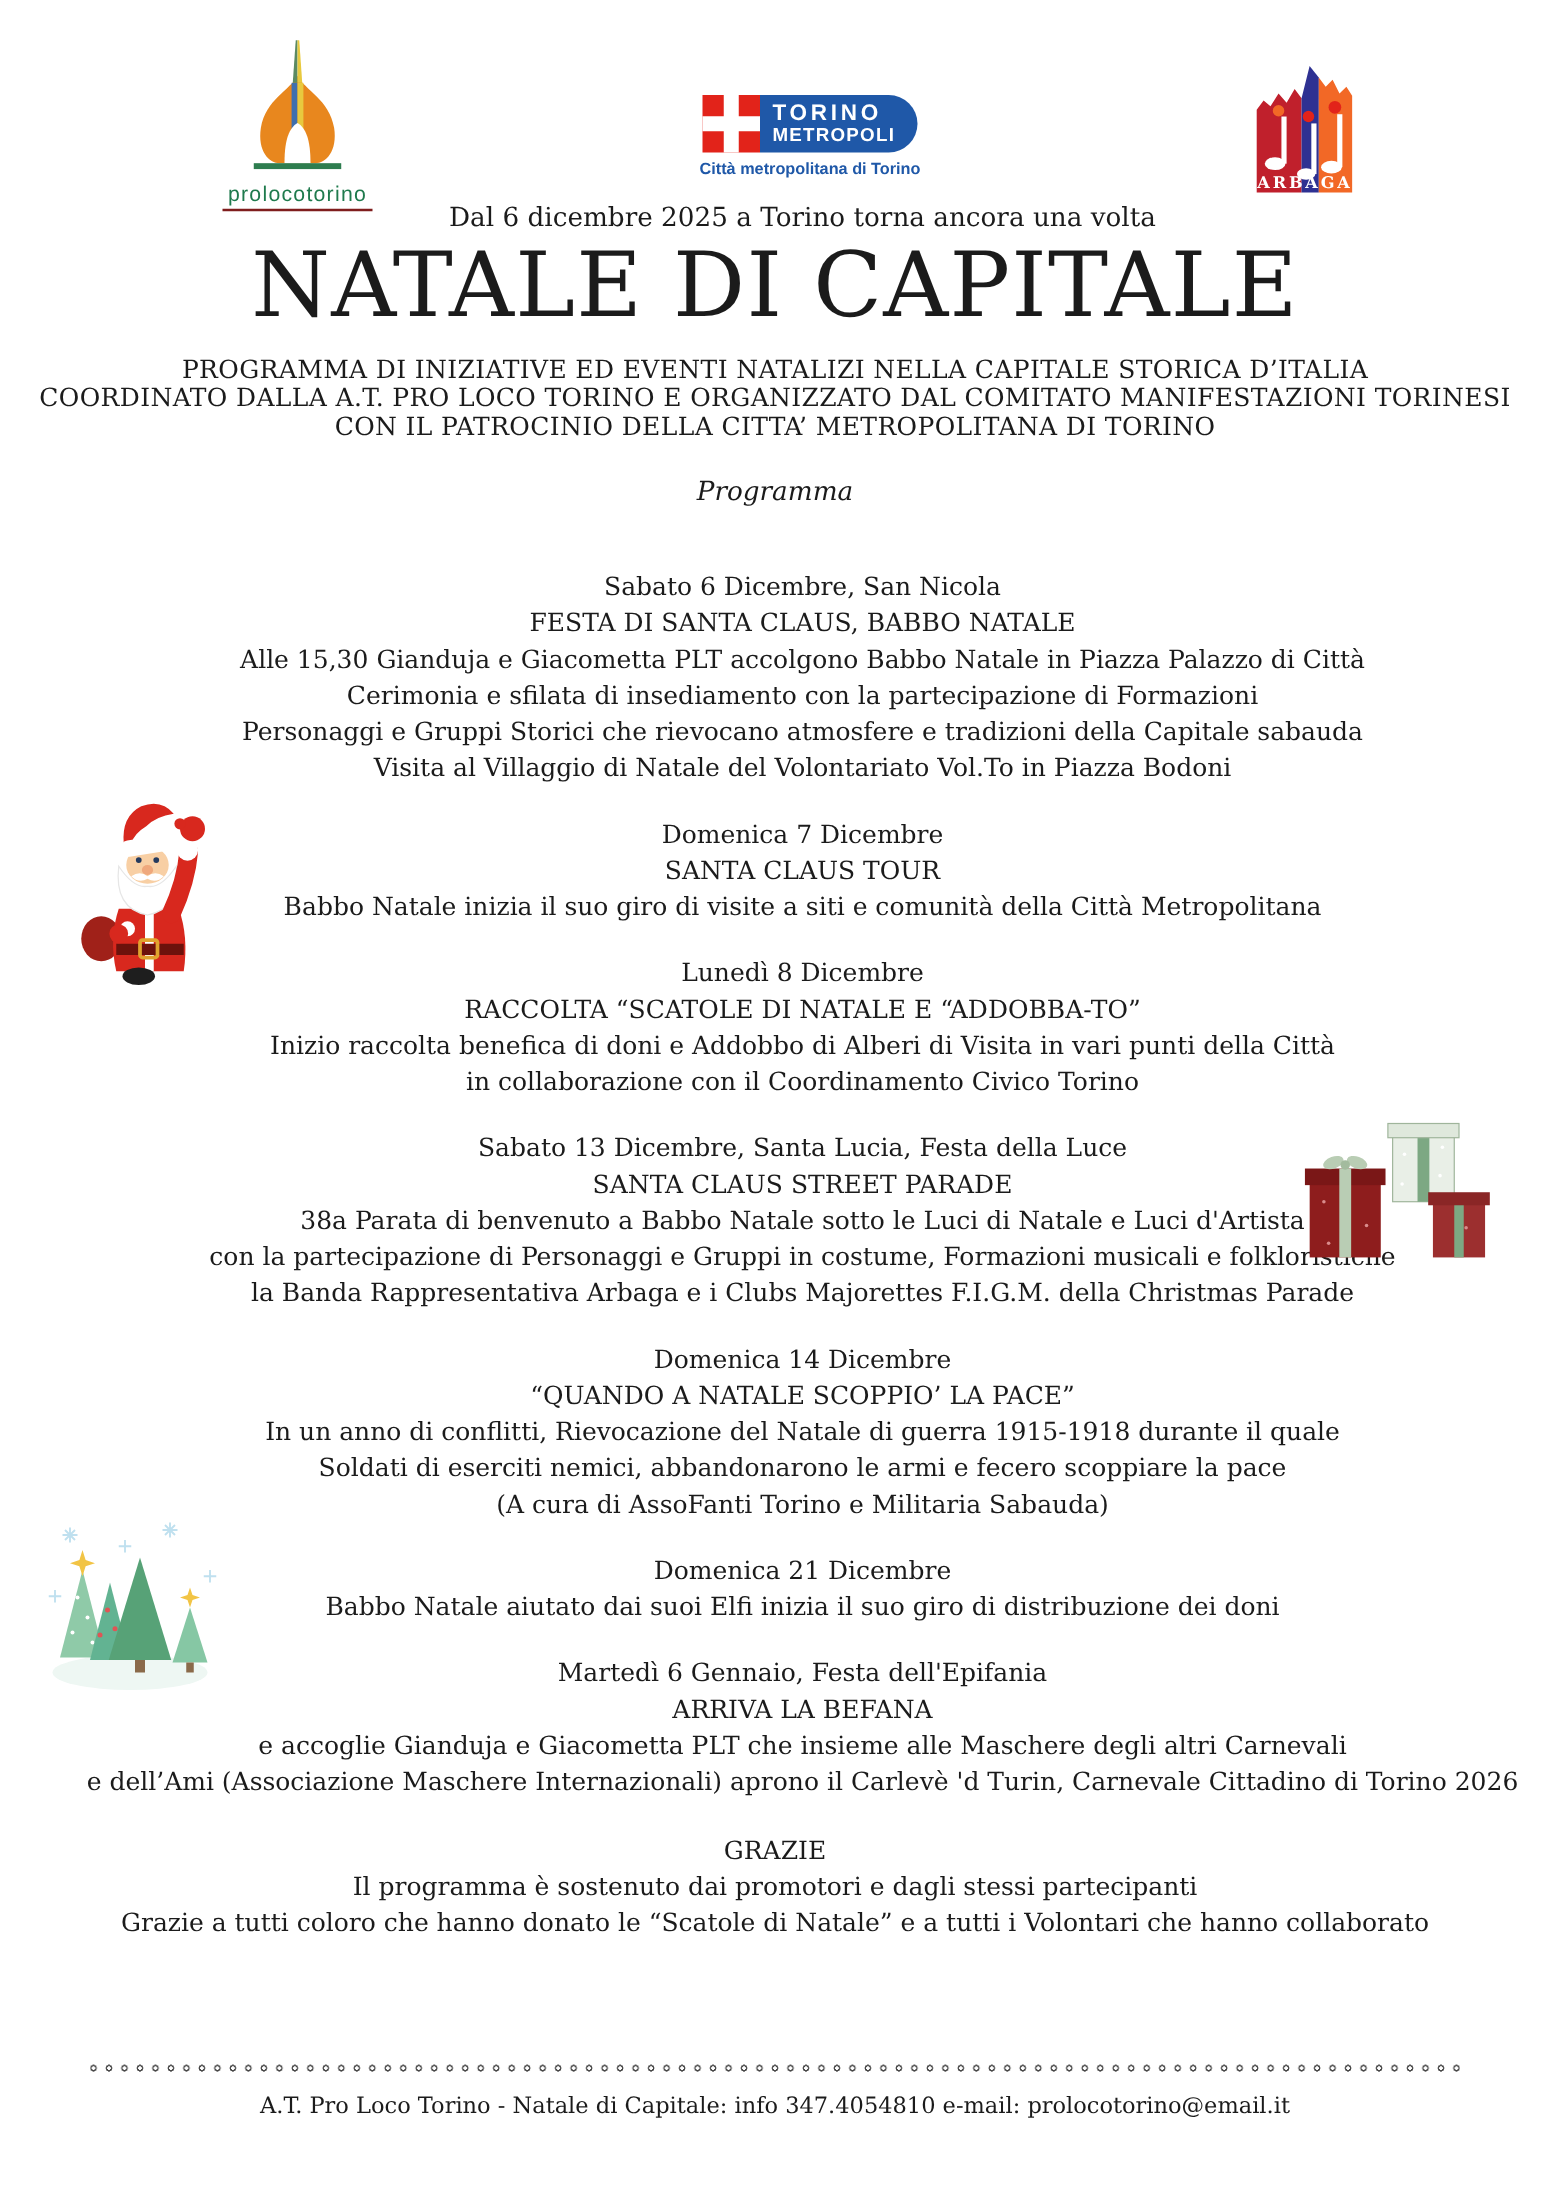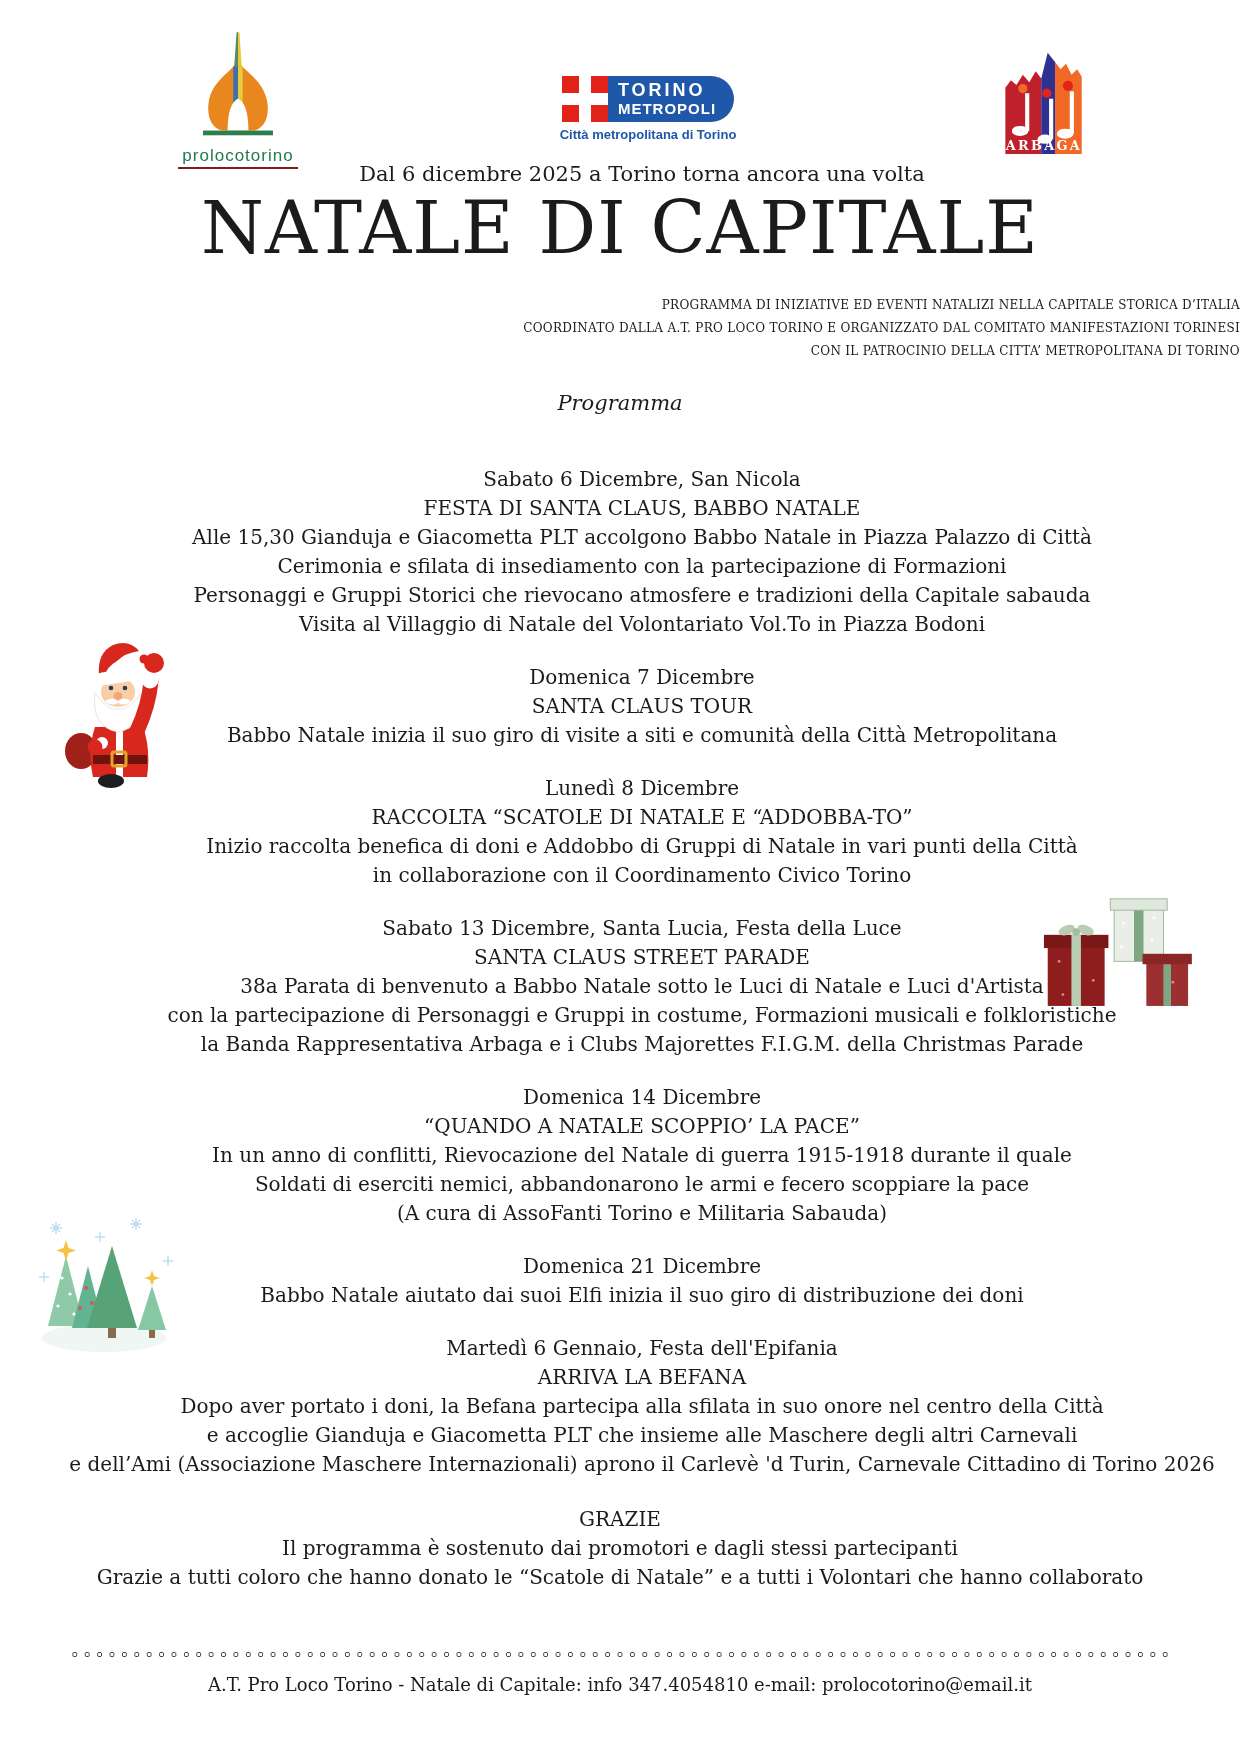--- a/index.html
+++ b/index.html
@@ -22,21 +22,21 @@
            font-family:"Liberation Sans",sans-serif;font-weight:bold;text-align:left;
            padding:5px 18px 0 10px;}
   .tm-line1{font-size:18px;letter-spacing:3px;line-height:19px;}
   .tm-line2{font-size:15px;letter-spacing:1px;line-height:17px;}
   .tm-caption{color:#1f58a8;font-family:"Liberation Sans",sans-serif;font-weight:bold;
               font-size:13px;margin-top:5px;}
   .logo-arbaga{margin-top:12px;}
   
   .tagline{font-size:21px;margin-top:16px;margin-left:44px;}
   .title{margin:4px 0 0 0;font-size:72px;font-weight:400;line-height:1.08;letter-spacing:1px;}
-  .subtitles{margin-top:26px;font-size:12px;line-height:23px;letter-spacing:.3px;text-align:right;}
+  .subtitles{margin-top:16px;font-size:20px;line-height:23px;letter-spacing:.3px;}
   .programma{margin-top:28px;font-size:21px;font-style:italic;}
   
   .events{margin-top:50px;padding-left:44px;}
   .event{margin-top:24px;}
   .event:first-child{margin-top:0;}
   .eline{font-size:20px;line-height:29px;}
   
   .thanks{margin-top:26px;}
   .thanks .eline{font-size:20px;line-height:29px;}
   
@@ -119,21 +119,21 @@
         <div class="eline">Visita al Villaggio di Natale del Volontariato Vol.To in Piazza Bodoni</div>
       </div>
       <div class="event">
         <div class="eline">Domenica 7 Dicembre</div>
         <div class="eline">SANTA CLAUS TOUR</div>
         <div class="eline">Babbo Natale inizia il suo giro di visite a siti e comunità della Città Metropolitana</div>
       </div>
       <div class="event">
         <div class="eline">Lunedì 8 Dicembre</div>
         <div class="eline">RACCOLTA “SCATOLE DI NATALE E “ADDOBBA-TO”</div>
-        <div class="eline">Inizio raccolta benefica di doni e Addobbo di Gruppi di Natale in vari punti della Città</div>
+        <div class="eline">Inizio raccolta benefica di doni e Addobbo di Alberi di Visita in vari punti della Città</div>
         <div class="eline">in collaborazione con il Coordinamento Civico Torino</div>
       </div>
       <div class="event">
         <div class="eline">Sabato 13 Dicembre, Santa Lucia, Festa della Luce</div>
         <div class="eline">SANTA CLAUS STREET PARADE</div>
         <div class="eline">38a Parata di benvenuto a Babbo Natale sotto le Luci di Natale e Luci d'Artista</div>
         <div class="eline">con la partecipazione di Personaggi e Gruppi in costume, Formazioni musicali e folkloristiche</div>
         <div class="eline">la Banda Rappresentativa Arbaga e i Clubs Majorettes F.I.G.M. della Christmas Parade</div>
       </div>
       <div class="event">
@@ -143,21 +143,20 @@
         <div class="eline">Soldati di eserciti nemici, abbandonarono le armi e fecero scoppiare la pace</div>
         <div class="eline">(A cura di AssoFanti Torino e Militaria Sabauda)</div>
       </div>
       <div class="event">
         <div class="eline">Domenica 21 Dicembre</div>
         <div class="eline">Babbo Natale aiutato dai suoi Elfi inizia il suo giro di distribuzione dei doni</div>
       </div>
       <div class="event">
         <div class="eline">Martedì 6 Gennaio, Festa dell'Epifania</div>
         <div class="eline">ARRIVA LA BEFANA</div>
-        <div class="eline">Dopo aver portato i doni, la Befana partecipa alla sfilata in suo onore nel centro della Città</div>
         <div class="eline">e accoglie Gianduja e Giacometta PLT che insieme alle Maschere degli altri Carnevali</div>
         <div class="eline">e dell’Ami (Associazione Maschere Internazionali) aprono il Carlevè 'd Turin, Carnevale Cittadino di Torino 2026</div>
       </div>
     </div>
 
   <div class="thanks">
     <div class="eline">GRAZIE</div>
     <div class="eline">Il programma è sostenuto dai promotori e dagli stessi partecipanti</div>
     <div class="eline">Grazie a tutti coloro che hanno donato le “Scatole di Natale” e a tutti i Volontari che hanno collaborato</div>
   </div>

